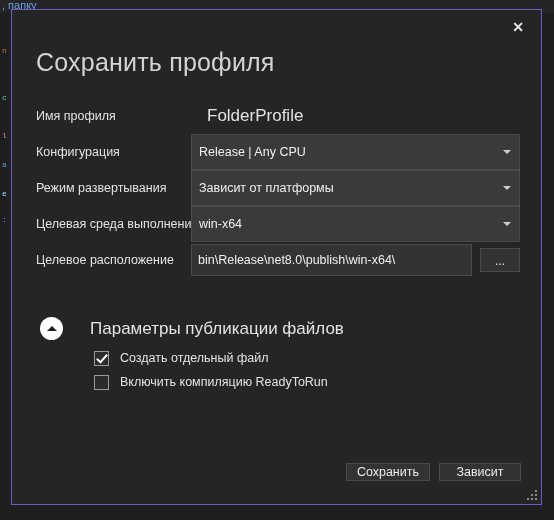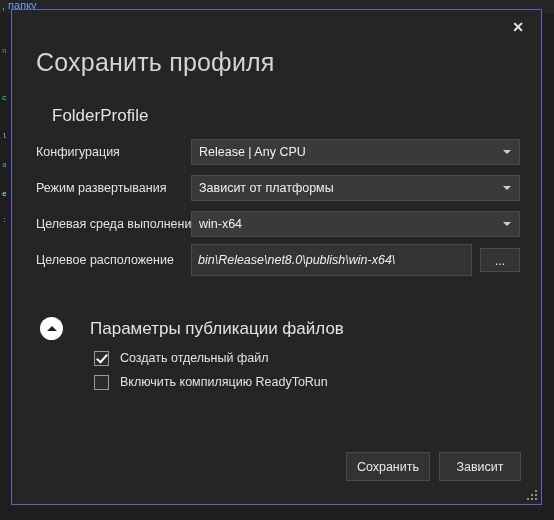--- a/index.html
+++ b/index.html
@@ -113,21 +113,21 @@
     color: #e3e3e3;
     padding-left: 4px;
     white-space: nowrap;
     margin-left: 12px;
   }
 
   
   .combo {
     position: relative;
     flex: 1;
-    height: 26px;
+    height: 36px;
     background: #3a3a3c;
     border: 1px solid #4a4a4c;
     box-sizing: border-box;
     display: flex;
     align-items: center;
     cursor: default;
   }
   .combo-text {
     font-size: 12.5px;
     color: #f0f0f0;
@@ -152,21 +152,20 @@
     height: 32px;
     background: #333334;
     border: 1px solid #4a4a4c;
     box-sizing: border-box;
     color: #f0f0f0;
     font-size: 12.5px;
     padding: 12px 6px;
     font-family: "Liberation Sans", sans-serif;
     outline: none;
     min-width: 0;
-    font-style: italic;
   }
   .browse-btn {
     margin-left: 8px;
     width: 40px;
     height: 24px;
     flex: none;
     background: #333334;
     border: 1px solid #4a4a4c;
     color: #e0e0e0;
     font-size: 12px;
@@ -255,21 +254,21 @@
   
   .footer {
     position: absolute;
     right: 20px;
     bottom: 23px;
     display: flex;
     gap: 9px;
   }
   .footer-btn {
     min-width: 82px;
-    height: 29px;
+    height: 18px;
     background: #333334;
     border: 1px solid #4a4a4c;
     color: #eaeaea;
     font-size: 12.5px;
     cursor: pointer;
     font-family: "Liberation Sans", sans-serif;
     padding: 0 10px;
   }
 
   
@@ -307,20 +306,21 @@
   </div>
 
   <div class="dialog">
 
     <button class="close-btn">✕</button>
 
     <div class="dialog-title">Сохранить профиля</div>
 
     <div class="form" id="form-rows">
         <div class="row">
+          <div class="row-label">Имя профиля</div>
           <div class="static-value">FolderProfile</div>
         </div>
         <div class="row">
           <div class="row-label">Конфигурация</div>
           <div class="combo">
             <span class="combo-text">Release | Any CPU</span>
             <span class="combo-arrow"></span>
           </div>
         </div>
         <div class="row">

